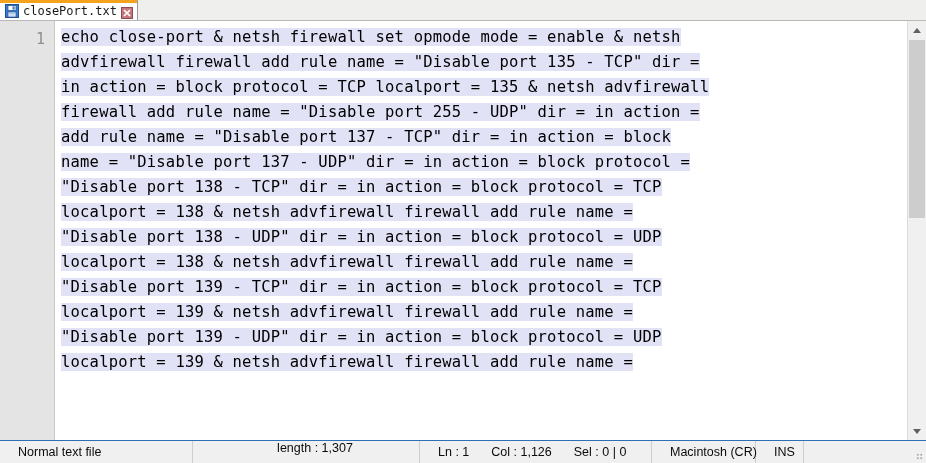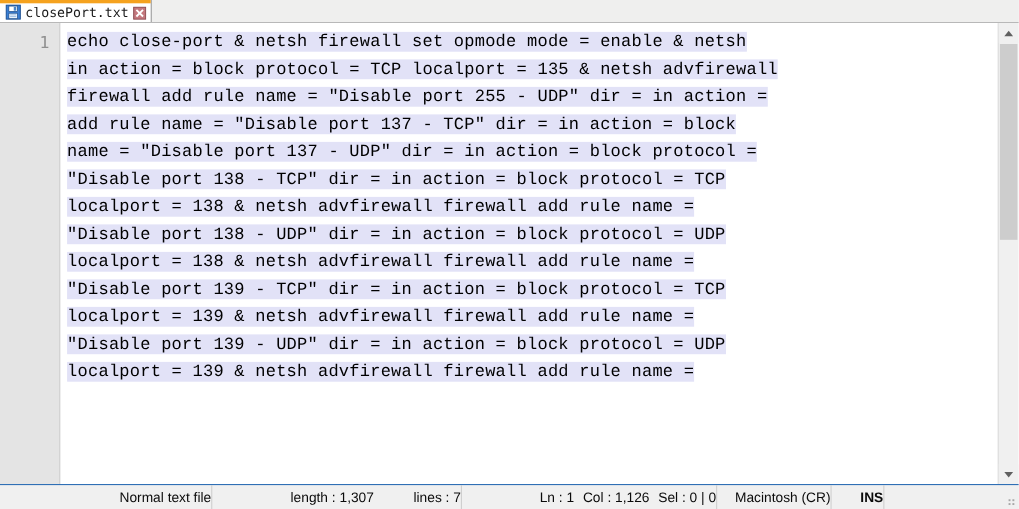--- a/index.html
+++ b/index.html
@@ -125,21 +125,20 @@
     font-size: 15.5px;
     line-height: 25px;
     height: 25px;
     color: #000000;
     white-space: pre;
     padding-left: 6px;
     letter-spacing: 0.2px;
   }
   .code-line .sel {
     background: #e2e2f7;
-    font-family: Liberation Mono, monospace;
   }
 
   
   .vscroll {
     position: absolute;
     top: 0;
     right: 0;
     bottom: 0;
     width: 19px;
     background: #f0f0f0;
@@ -188,29 +187,28 @@
     position: relative;
   }
   .sb-cell {
     display: flex;
     align-items: center;
     height: 100%;
     padding-left: 18px;
     box-sizing: border-box;
     white-space: nowrap;
     border-right: 1px solid #cfcfcf;
-    justify-content: flex-end;
   }
   .sb-cell.no-border { border-right: none; }
   .sb-doc   { width: 193px; }
-  .sb-len   { width: 227px; gap: 36px; }
-  .sb-pos   { width: 232px; gap: 8px; }
+  .sb-len   { width: 227px; gap: 36px; flex-direction: column; }
+  .sb-pos   { width: 232px; gap: 22px; }
   .sb-eol   { width: 104px; }
   .sb-enc   { width: 110px; }
-  .sb-ins   { width: 48px; font-weight: bold; }
+  .sb-ins   { width: 48px; }
   .sb-grip  { flex: 1 1 auto; position: relative; }
   .sb-grip::after {
     content: "";
     position: absolute;
     right: 3px; bottom: 3px;
     width: 7px; height: 7px;
     background:
       radial-gradient(#a8a8a8 40%, transparent 41%) 0 0/3.5px 3.5px;
   }
 </style>
@@ -244,20 +242,21 @@
 
   <div class="editor-wrap">
 
     <div class="gutter">
       <div class="gutter-num">1</div>
     </div>
 
     <div class="code-area">
       <div class="code-lines" id="code-lines">
           <div class="code-line"><span class="sel">echo close-port &amp; netsh firewall set opmode mode = enable &amp; netsh</span></div>
+          <div class="code-line"><span class="sel">advfirewall firewall add rule name = "Disable port 135 - TCP" dir =</span></div>
           <div class="code-line"><span class="sel">in action = block protocol = TCP localport = 135 &amp; netsh advfirewall</span></div>
           <div class="code-line"><span class="sel">firewall add rule name = "Disable port 255 - UDP" dir = in action =</span></div>
           <div class="code-line"><span class="sel">add rule name = "Disable port 137 - TCP" dir = in action = block</span></div>
           <div class="code-line"><span class="sel">name = "Disable port 137 - UDP" dir = in action = block protocol =</span></div>
           <div class="code-line"><span class="sel">"Disable port 138 - TCP" dir = in action = block protocol = TCP</span></div>
           <div class="code-line"><span class="sel">localport = 138 &amp; netsh advfirewall firewall add rule name =</span></div>
           <div class="code-line"><span class="sel">"Disable port 138 - UDP" dir = in action = block protocol = UDP</span></div>
           <div class="code-line"><span class="sel">localport = 138 &amp; netsh advfirewall firewall add rule name =</span></div>
           <div class="code-line"><span class="sel">"Disable port 139 - TCP" dir = in action = block protocol = TCP</span></div>
           <div class="code-line"><span class="sel">localport = 139 &amp; netsh advfirewall firewall add rule name =</span></div>

